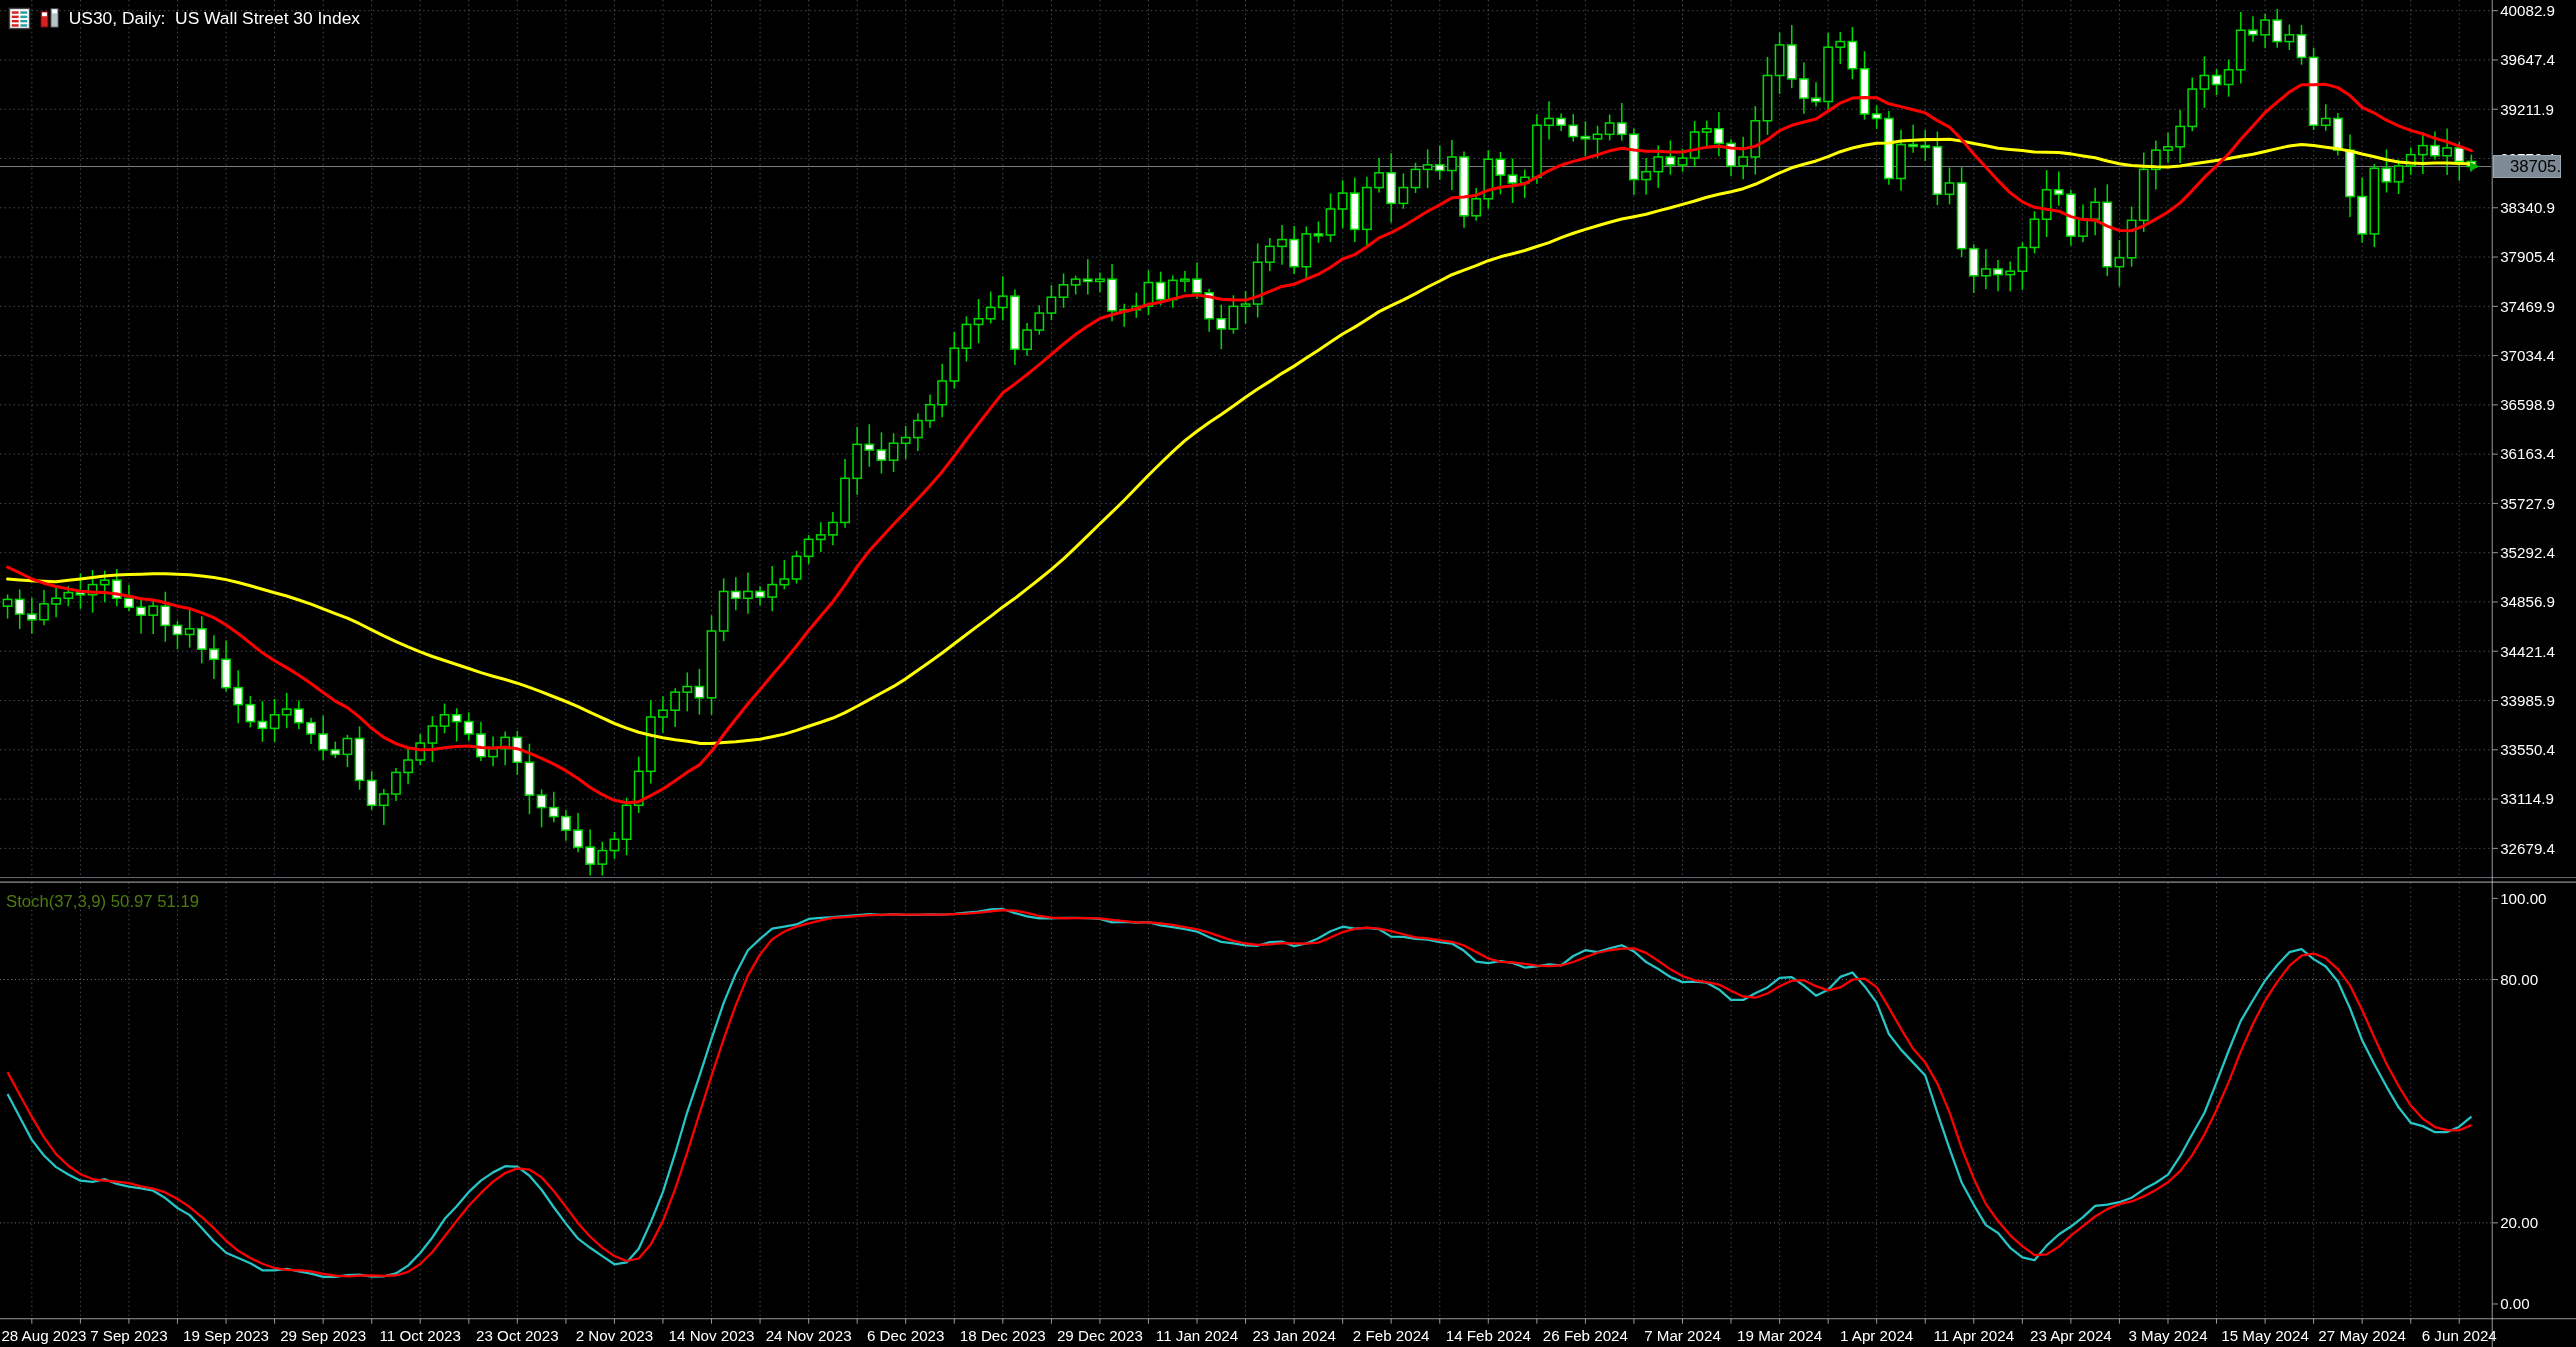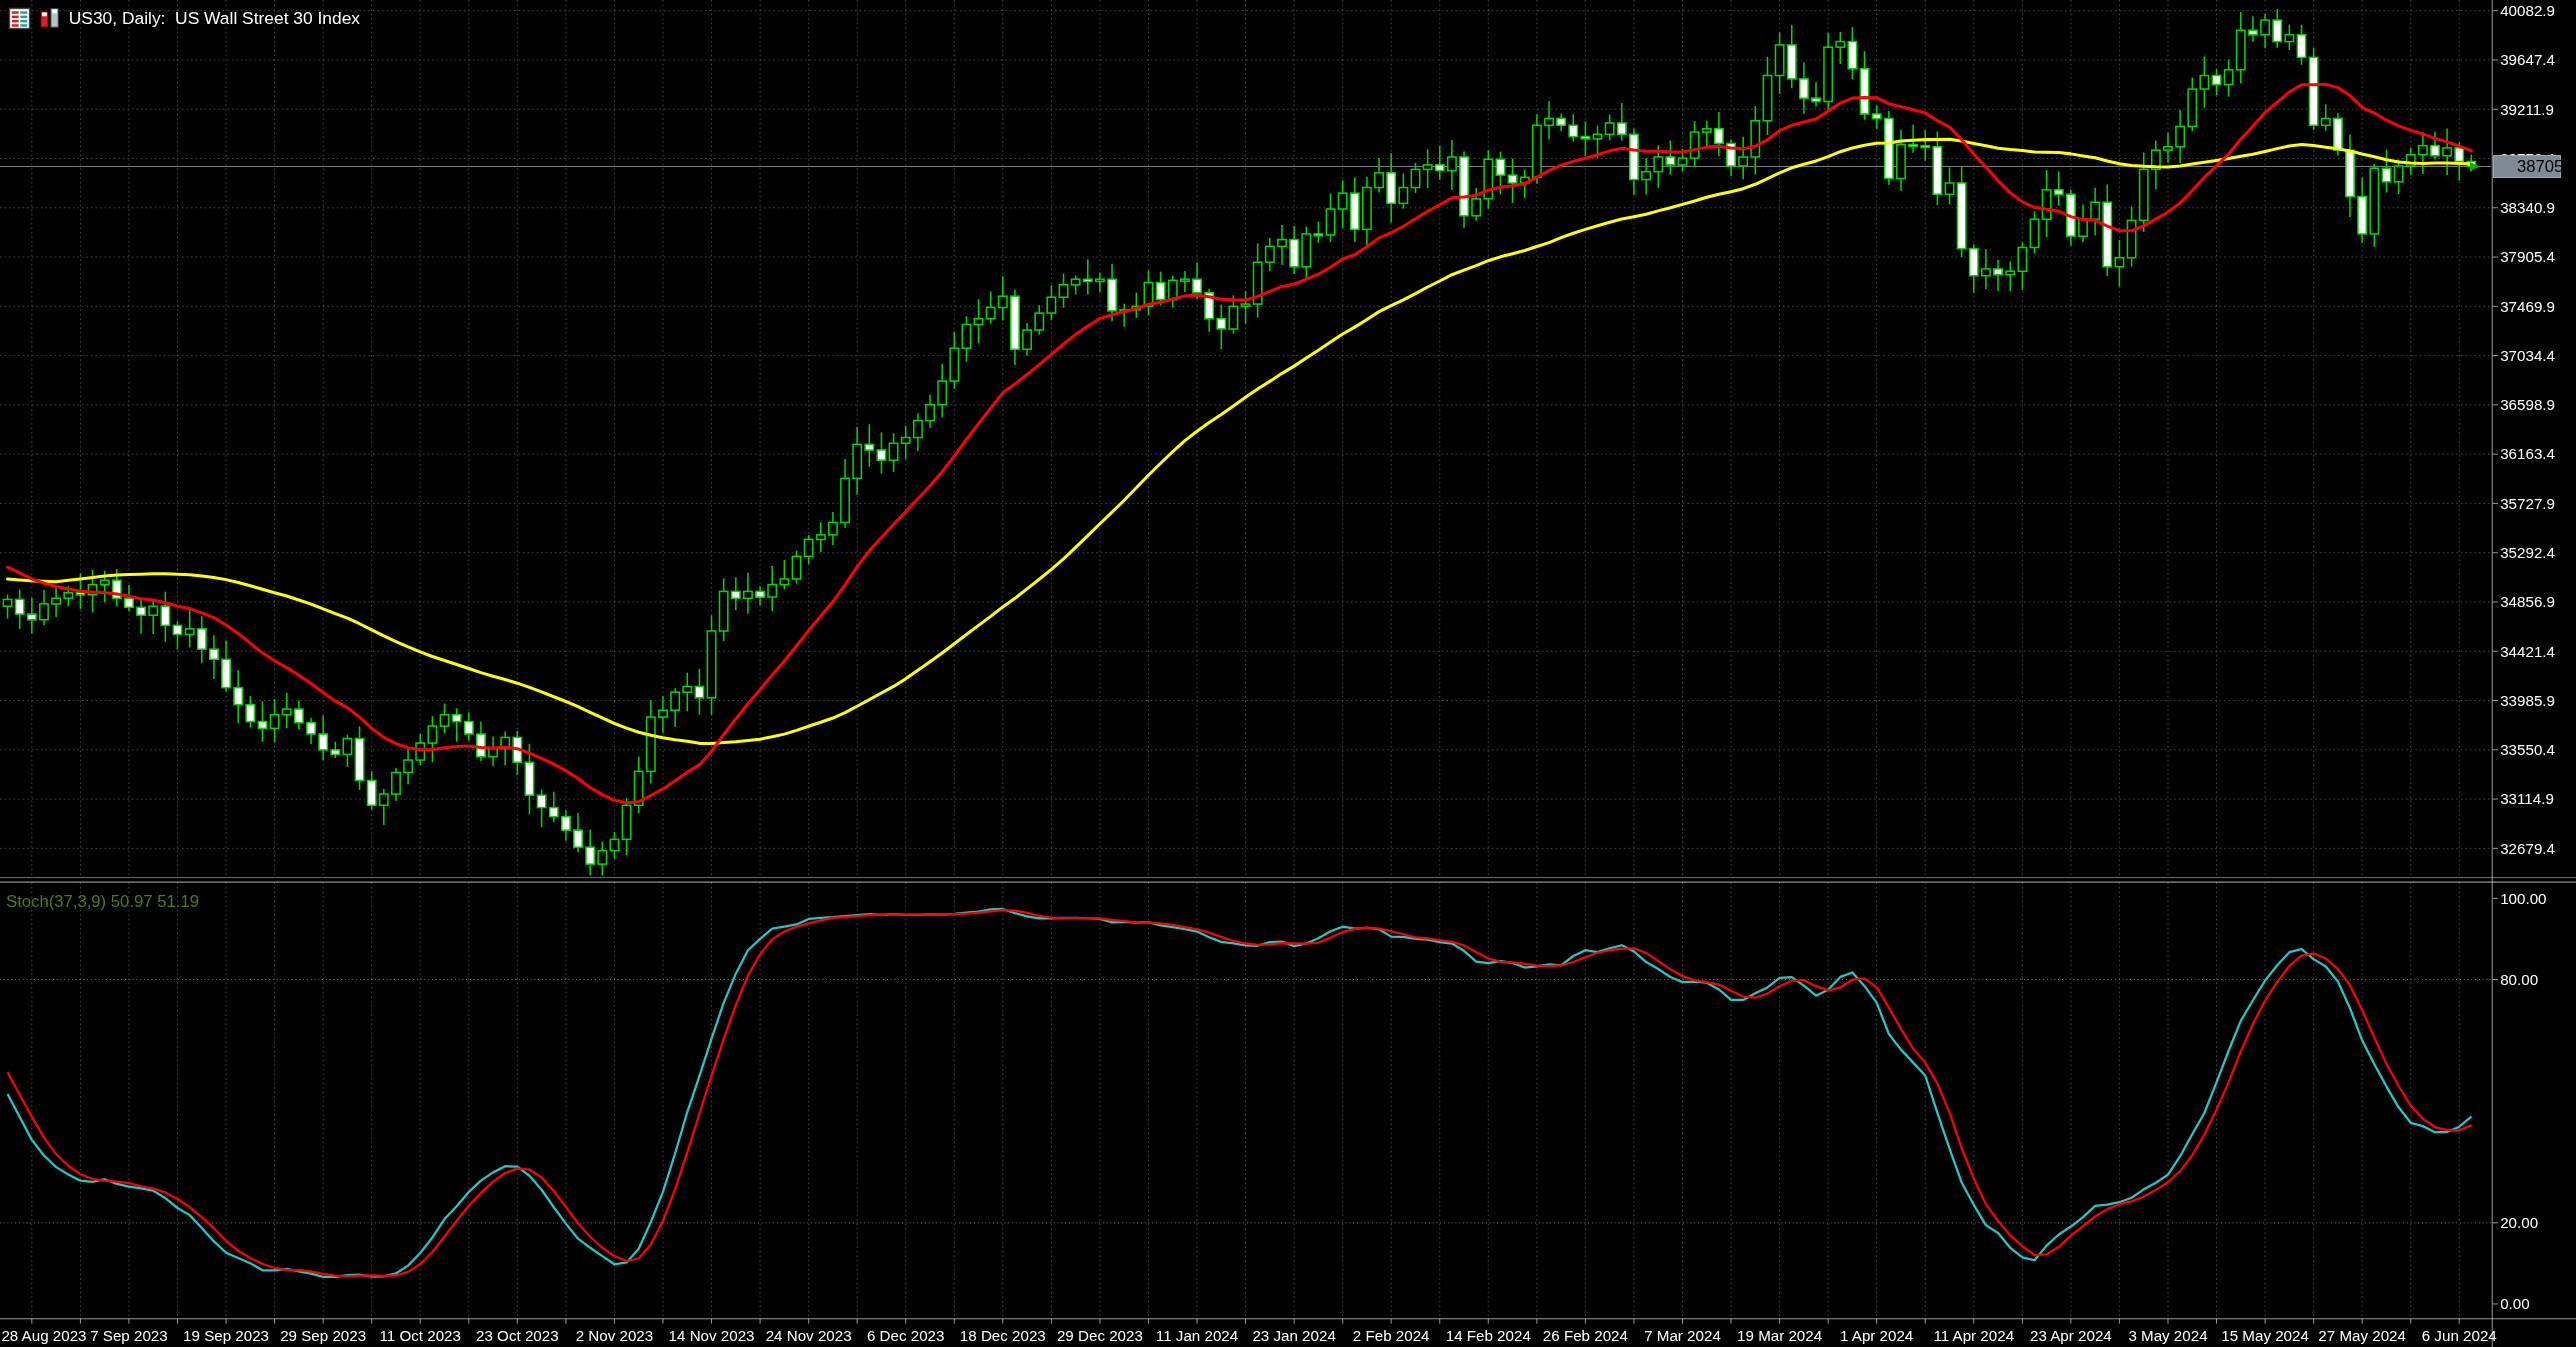--- a/index.html
+++ b/index.html
@@ -7,21 +7,21 @@
         font-family:"Liberation Sans",sans-serif;}
   #chart-svg{position:absolute;left:0;top:0;}
   #chart-svg text{font-family:"Liberation Sans",sans-serif;fill:#fff;}
   #title{position:absolute;left:7.6px;top:6.8px;display:flex;align-items:center;gap:7.6px;
          color:#fff;font-size:17.4px;}
   #title .tx{white-space:pre;}
   #title .ic{display:inline-block;width:23px;height:23px;}
   #stochlab{position:absolute;left:6px;top:892px;color:#4d7c0f;font-size:16.7px;}
   #pricebox{position:absolute;left:2493px;top:155px;width:68px;height:23px;
             background:#7E8A95;border:0.8px solid #9AA7B1;box-sizing:border-box;
-            color:#000;font-size:16.7px;line-height:21px;padding-left:23px;}
+            color:#000;font-size:16.7px;line-height:21px;padding-left:16px;}
 </style>
 </head>
 <body>
 
 <div id="root">
 
   <svg id="chart-svg" width="2576" height="1348" viewBox="0 0 3398 1778">
     <defs>
       <clipPath id="clipMain">
           <rect x="0" y="0" width="3286" height="1157"></rect>

